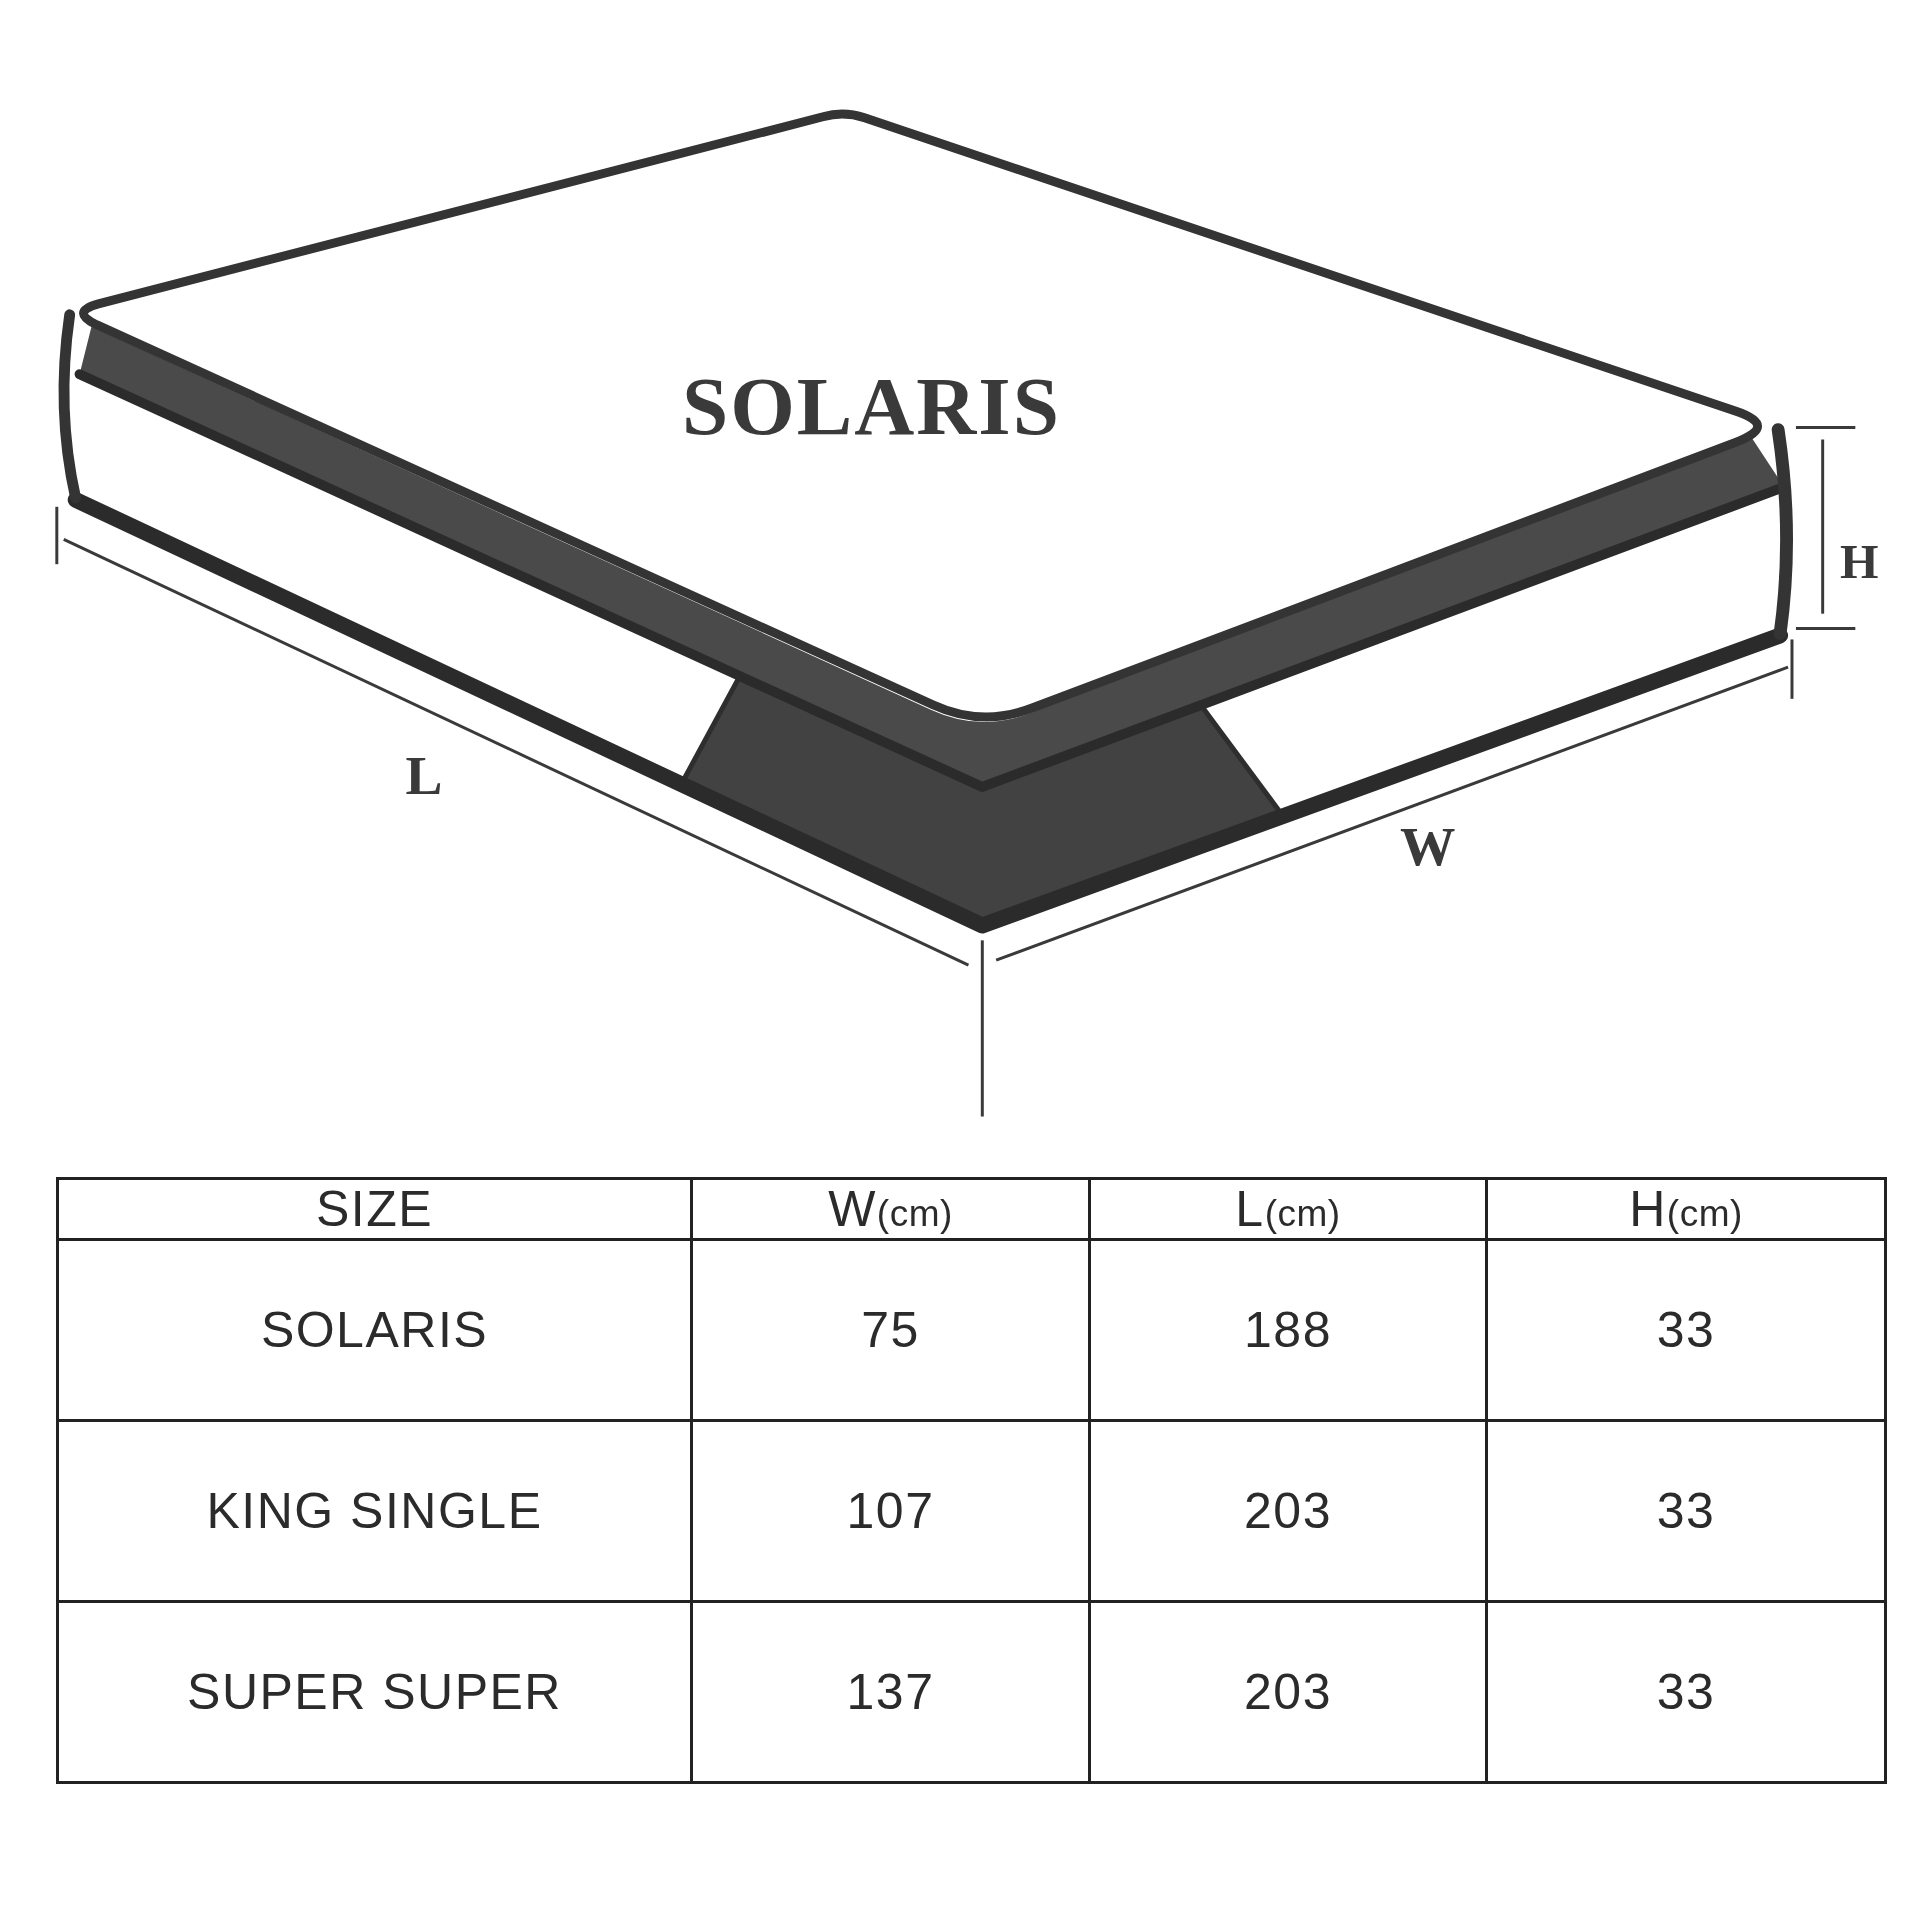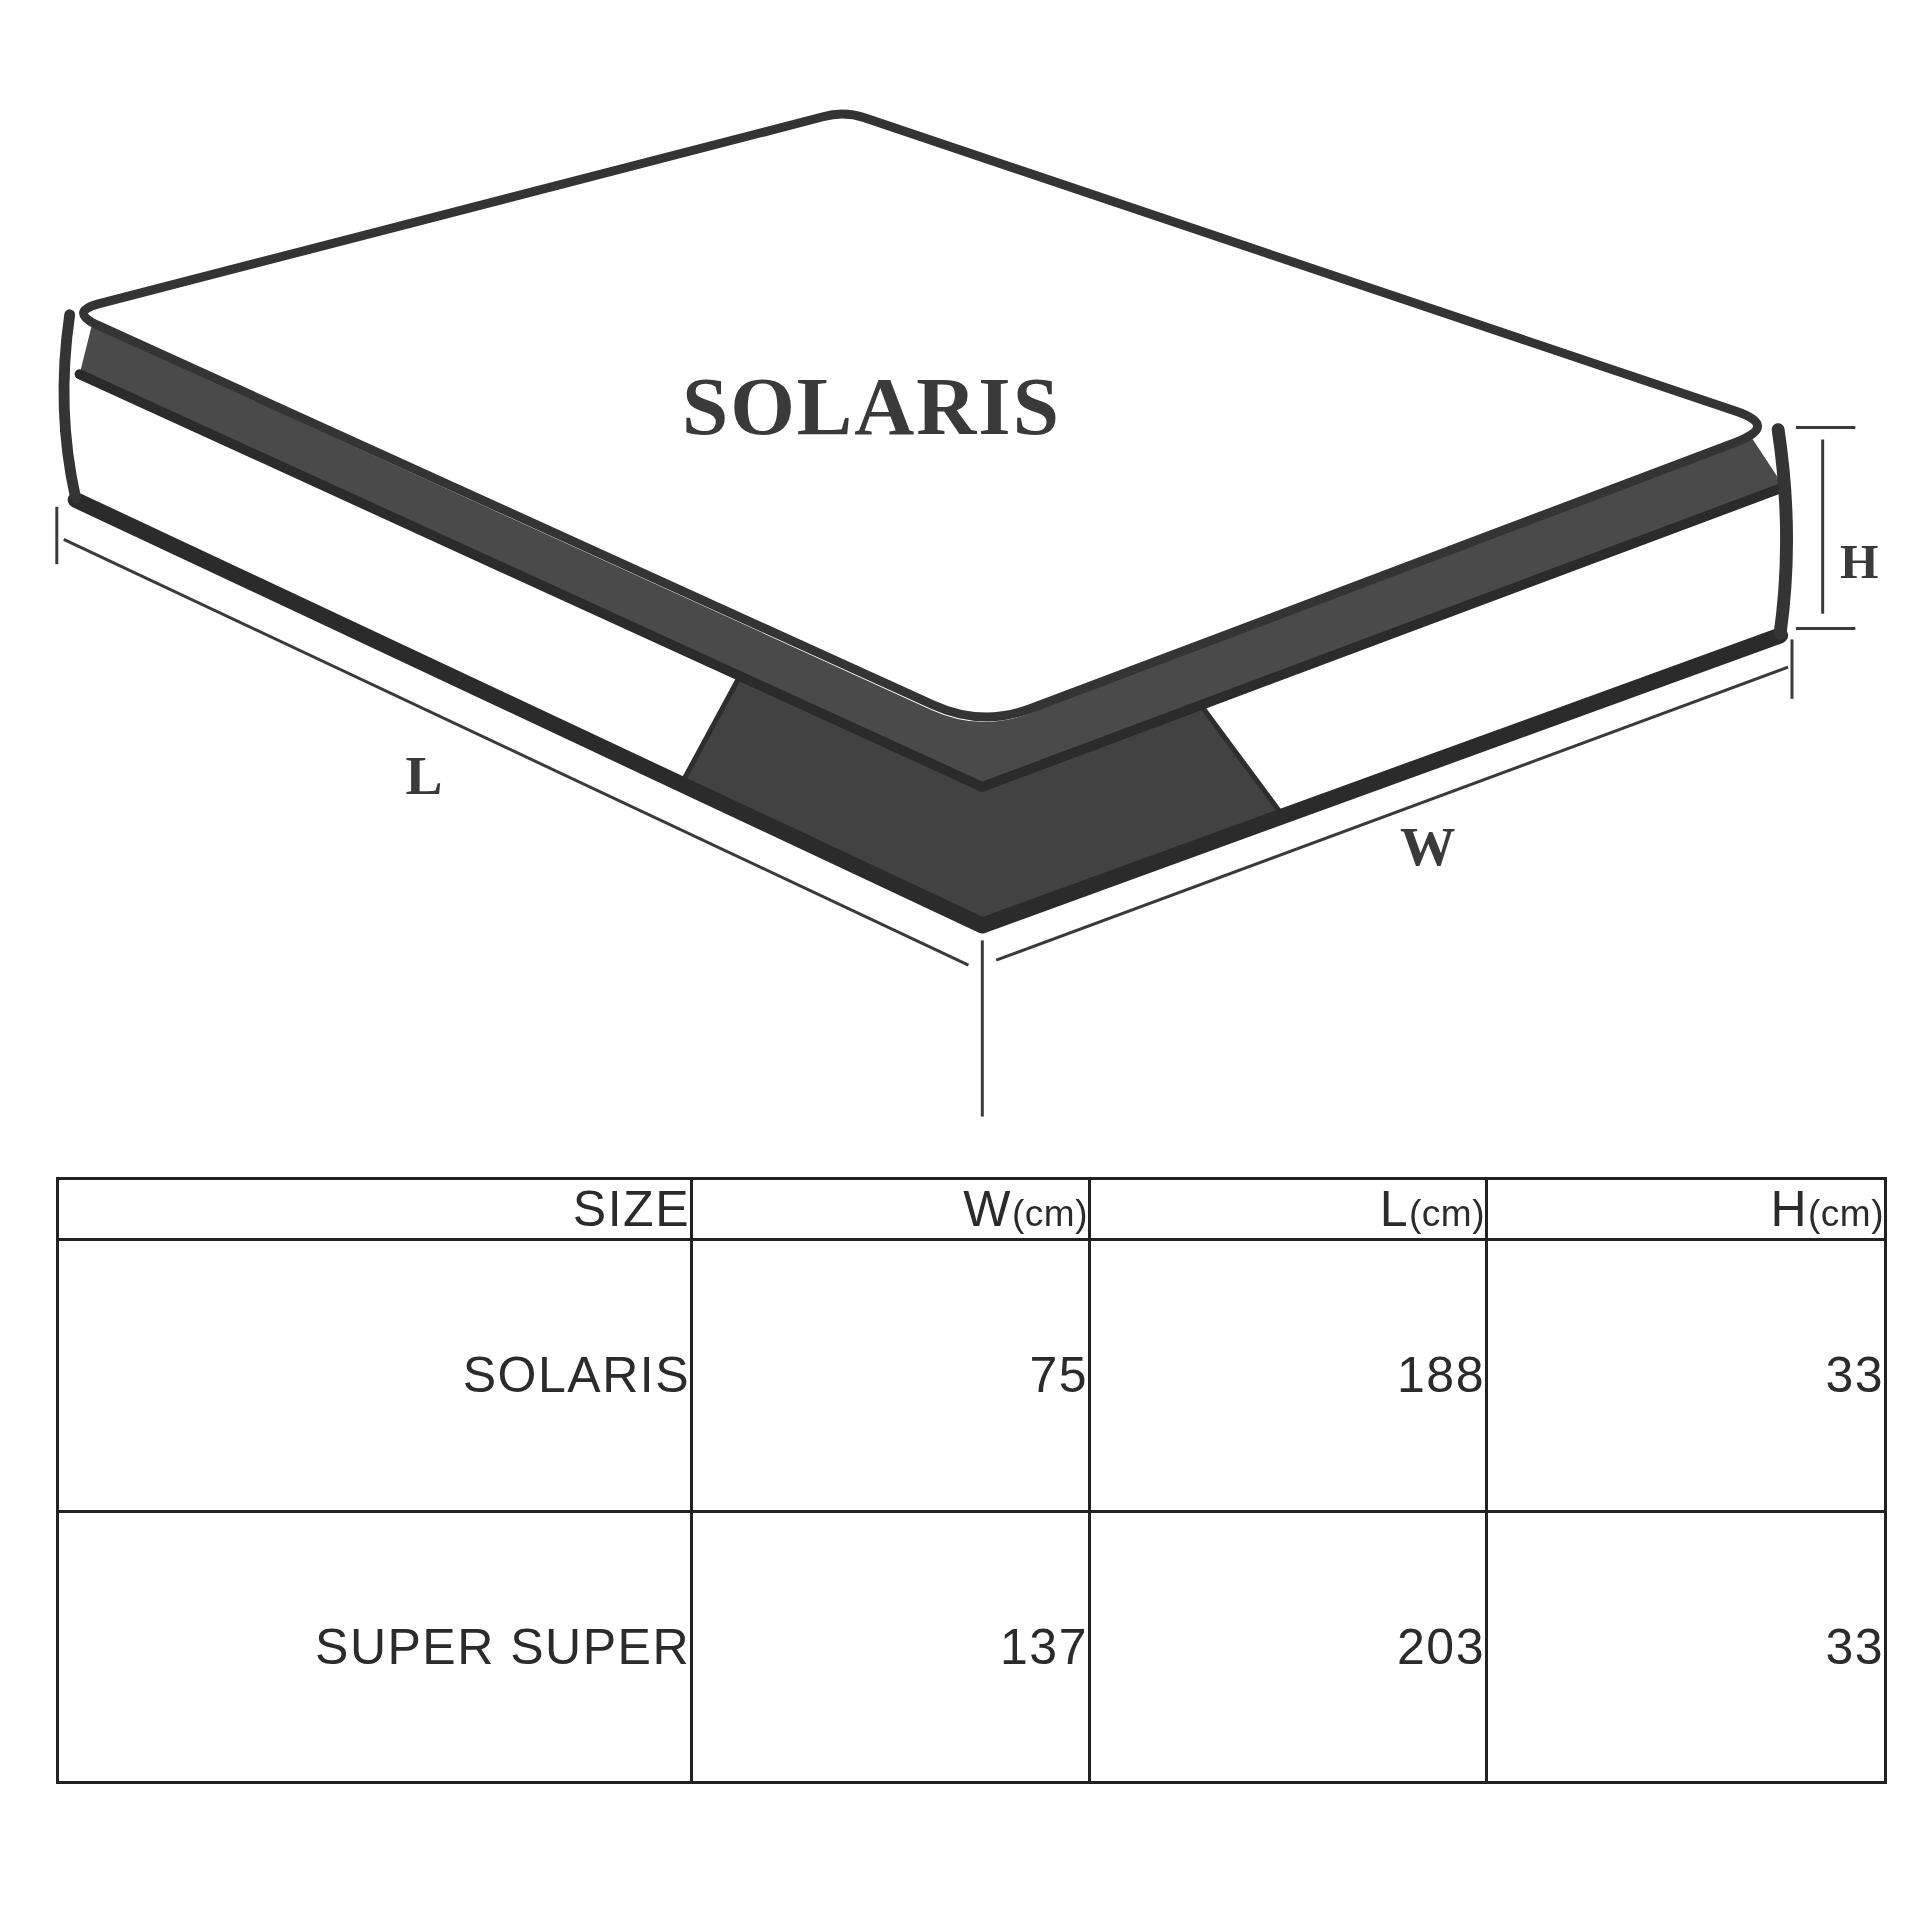--- a/index.html
+++ b/index.html
@@ -19,21 +19,21 @@
     font-family:"Liberation Serif",serif;font-weight:bold;
   }
   
   #size-table-wrap{
     position:absolute;left:56px;top:1177px;width:1828px;height:607px;
   }
   table#size-table{
     width:100%;height:100%;border-collapse:collapse;table-layout:fixed;
   }
   #size-table td,#size-table th{
-    border:3px solid #222222;text-align:right;vertical-align:middle;
+    border:3px solid #222222;text-align:center;vertical-align:middle;
     color:#2b2b2b;font-size:50px;font-weight:400;letter-spacing:1.5px;
     padding:0;background:#ffffff;
   }
   #size-table th{font-weight:400;}
   #size-table .unit{font-size:37px;letter-spacing:0.5px;}
   col.c-size{width:634px;}
   col.c-w{width:398px;}
   col.c-l{width:397px;}
   col.c-h{width:399px;}
 </style>
@@ -99,20 +99,26 @@
       </tr>
     </thead>
     <tbody>
       <tr>
         <td>SOLARIS</td>
         <td>75</td>
         <td>188</td>
         <td>33</td>
       </tr>
       <tr>
+        <td>KING SINGLE</td>
+        <td>107</td>
+        <td>203</td>
+        <td>33</td>
+      </tr>
+      <tr>
         <td>SUPER SUPER</td>
         <td>137</td>
         <td>203</td>
         <td>33</td>
       </tr>
     </tbody>
   </table>
 </div>
 
 

